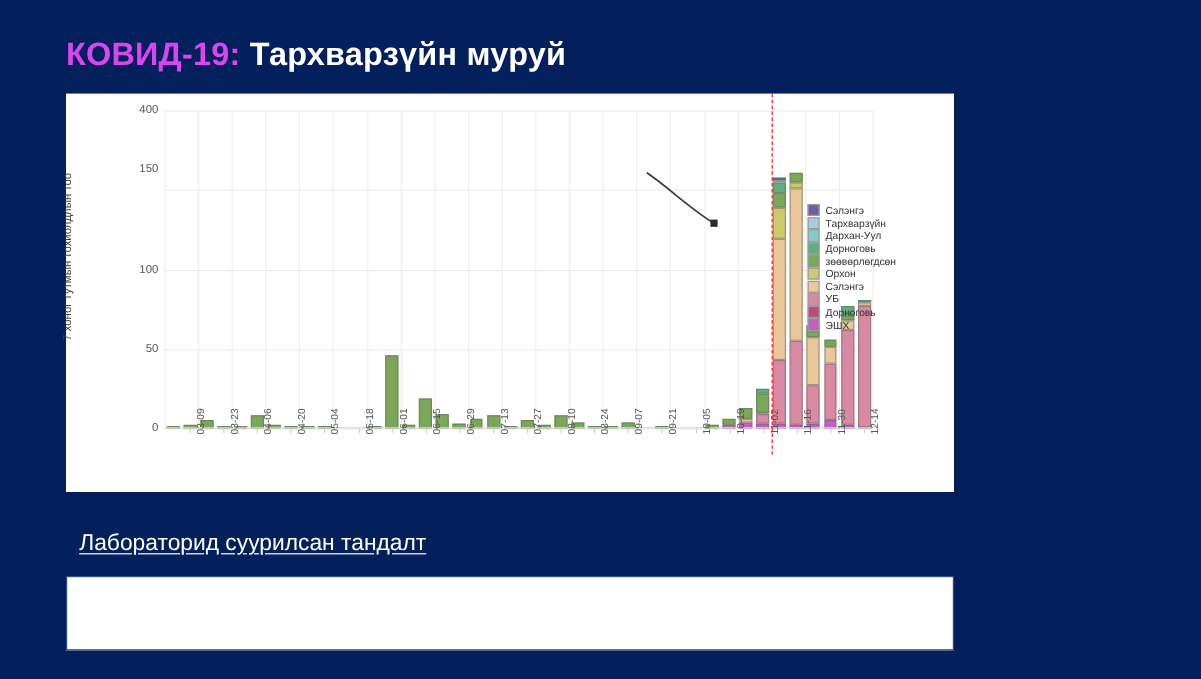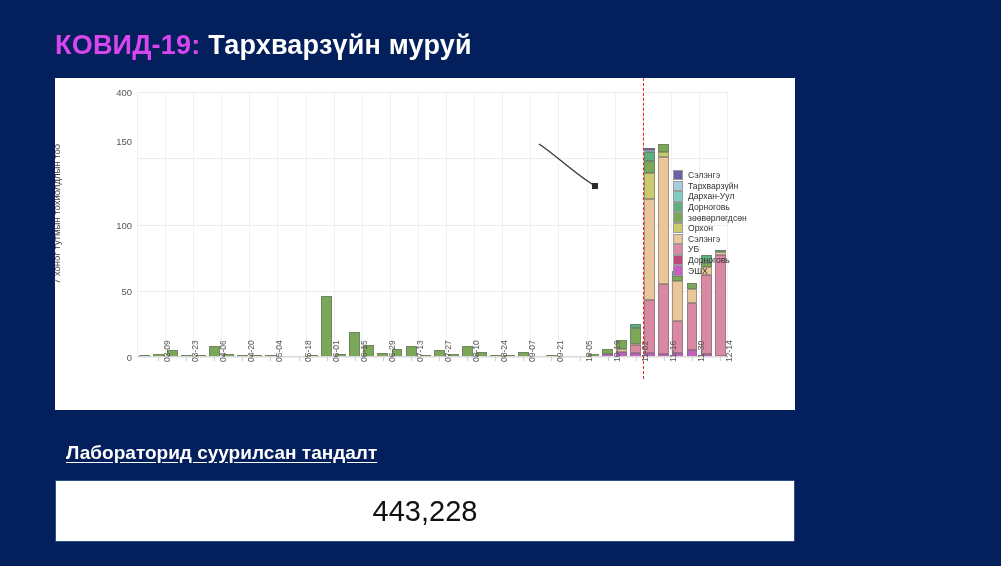--- a/index.html
+++ b/index.html
@@ -79,21 +79,21 @@
   }
   #annotation-arrow{position:absolute;left:400px;top:50px;width:70px;height:52px;}
   
   #legend{position:absolute;left:618px;top:92px;}
   .legend-row{display:flex;align-items:center;height:10.6px;}
   .legend-swatch{width:10px;height:10.4px;border:1px solid #9a9a9a;box-sizing:border-box;flex:0 0 auto;}
   .legend-label{font-size:8.6px;color:#333;margin-left:5px;white-space:nowrap;}
   
   #section-heading{
     position:absolute;left:66px;top:442px;
-    font-size:19px;font-weight:bold;color:#ffffff;
+    font-size:19px;font-weight:normal;color:#ffffff;
     text-decoration:underline;text-underline-offset:3px;
     white-space:nowrap;
   }
   #stats-table{
     position:absolute;left:55px;top:480px;
     width:740px;height:62px;
     background:#ffffff;
     border:1px solid #2c4f86;
     box-sizing:border-box;
     display:flex;
@@ -404,16 +404,13 @@
       <div class="legend-row">
         <div class="legend-swatch" style="background: rgb(195, 95, 192);"></div>
         <div class="legend-label">ЭШХ</div>
       </div>
     </div>
 </div>
 
 <div id="section-heading">Лабораторид суурилсан тандалт</div>
 
 <div id="stats-table">
-  <div id="stat-value-cell">
-    <span>443,228</span>
-  </div>
 </div>
 
 </body></html>

